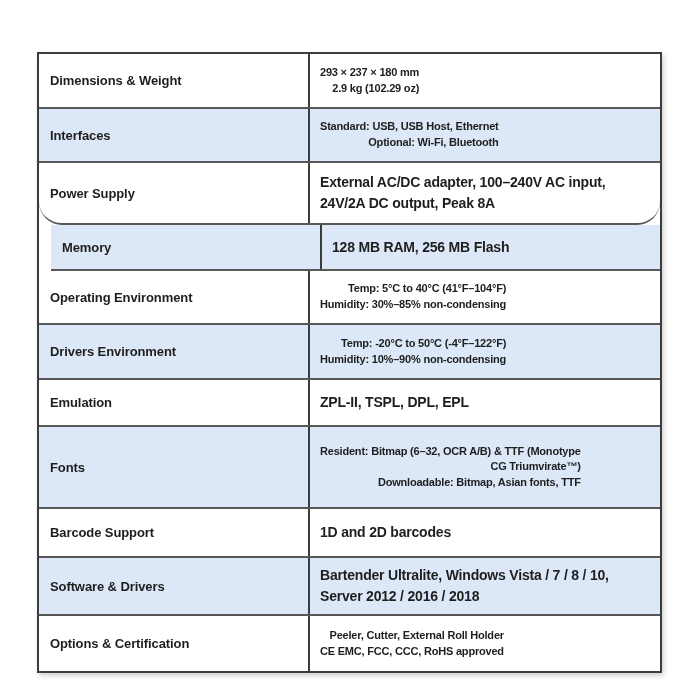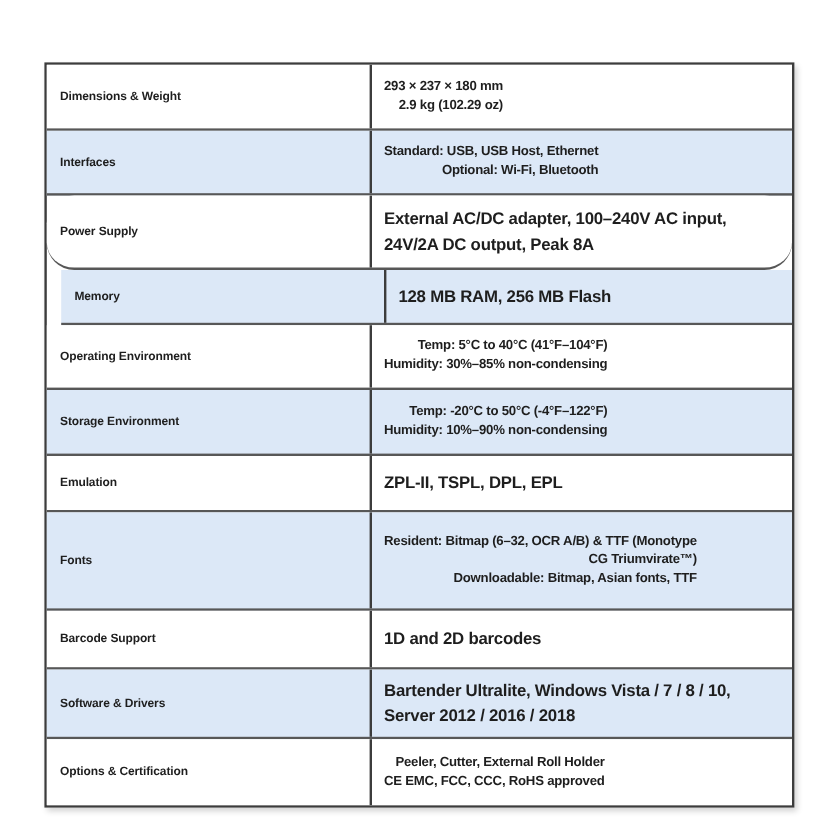--- a/index.html
+++ b/index.html
@@ -36,21 +36,21 @@
     display: flex;
     align-items: center;
     box-sizing: border-box;
     color: #1e1e1e;
   }
   .cell.label {
     width: 271px;
     flex: 0 0 271px;
     border-right: 2px solid #3c3c3c;
     padding: 8px 10px 8px 11px;
-    font-size: 10px;
+    font-size: 13px;
     font-weight: 700;
     letter-spacing: -0.1px;
   }
   .cell.value {
     flex: 1 1 auto;
     padding: 7px 6px 7px 10px;
     font-weight: 700;
     white-space: pre-line;
     line-height: 1.42;
     letter-spacing: -0.2px;
@@ -99,21 +99,21 @@
       <div class="cell value">128 MB RAM, 256 MB Flash</div>
     </div>
 
     <div class="row sm">
       <div class="cell label">Operating Environment</div>
       <div class="cell value">Temp: 5°C to 40°C (41°F–104°F)
 Humidity: 30%–85% non-condensing</div>
     </div>
 
     <div class="row sm">
-      <div class="cell label">Storage Environment</div>
+      <div class="cell label">Drivers Environment</div>
       <div class="cell value">Temp: -20°C to 50°C (-4°F–122°F)
 Humidity: 10%–90% non-condensing</div>
     </div>
 
     <div class="row lg">
       <div class="cell label">Emulation</div>
       <div class="cell value">ZPL-II, TSPL, DPL, EPL</div>
     </div>
 
     <div class="row sm">

